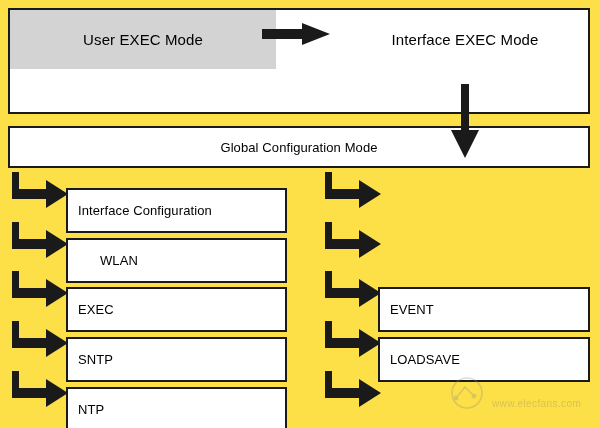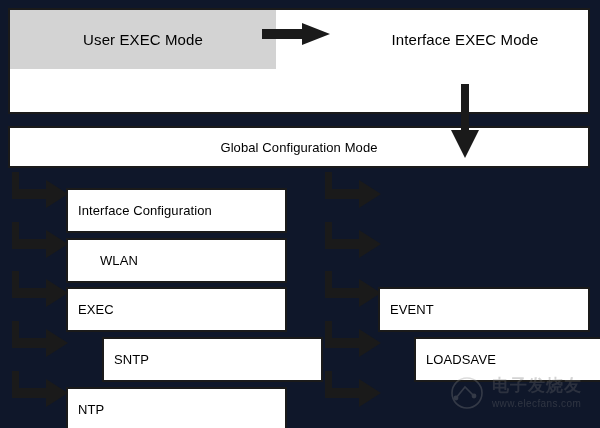--- a/index.html
+++ b/index.html
@@ -11,21 +11,21 @@
     width: 600px;
     height: 428px;
     font-family: "Liberation Sans", sans-serif;
     color: #000000;
     overflow: hidden;
   }
   #canvas {
     position: relative;
     width: 600px;
     height: 428px;
-    background: #0f172a;
+    background: #fde047;
   }
 
   
   .box {
     position: absolute;
     box-sizing: border-box;
     border: 2px solid #1a1a1a;
     background: #ffffff;
     display: flex;
     align-items: center;
@@ -107,21 +107,21 @@
   .leaf-box {
     height: 45px;
     padding-left: 10px;
   }
   .leaf-box.col-left  { left: 66px;  width: 221px; }
   .leaf-box.col-right { left: 378px; width: 212px; }
 
   .row1 { top: 188px; }
   .row2 { top: 238px; padding-left: 32px; }
   .row3 { top: 287px; }
-  .row4 { top: 337px; margin-left: 36px; }
+  .row4 { top: 337px; }
   .row5 { top: 387px; }
 
   
   .connector {
     position: absolute;
     width: 56px;
     height: 40px;
   }
   .connector.col-left  { left: 12px; }
   .connector.col-right { left: 325px; }
@@ -277,17 +277,16 @@
     <span class="lbl">LOADSAVE</span>
   </div>
 
   <div id="watermark">
     <svg class="wm-logo" viewBox="0 0 34 34" aria-hidden="true">
       <circle cx="17" cy="17" r="15" fill="none" stroke="#8a8a8a" stroke-width="1.6"></circle>
       <path d="M6 22 L15 11 L24 20" fill="none" stroke="#8a8a8a" stroke-width="1.6"></path>
       <circle cx="6" cy="22" r="2.4" fill="#8a8a8a"></circle>
       <circle cx="24" cy="20" r="2.4" fill="#8a8a8a"></circle>
     </svg>
-    <span class="wm-cn">电子发烧友</span>
     <span class="wm-url">www.elecfans.com</span>
   </div>
 
 </div>
 
 </body></html>

